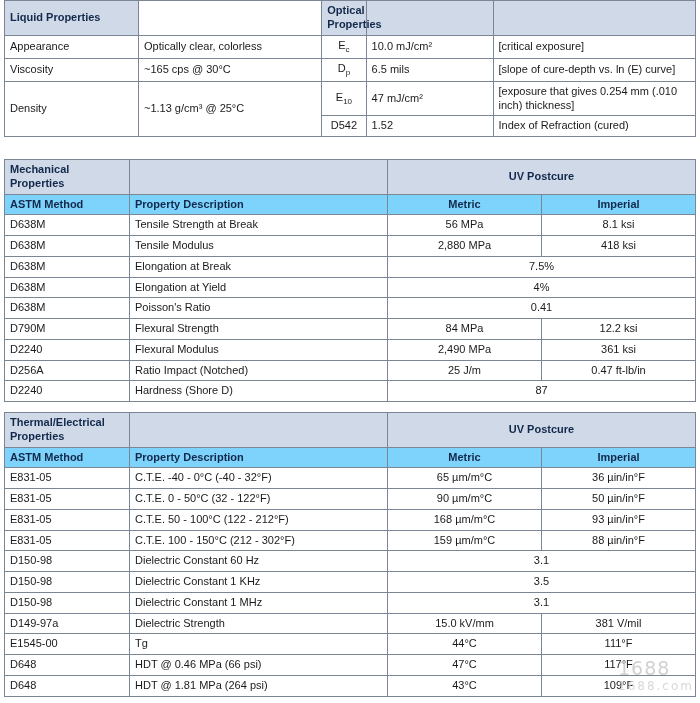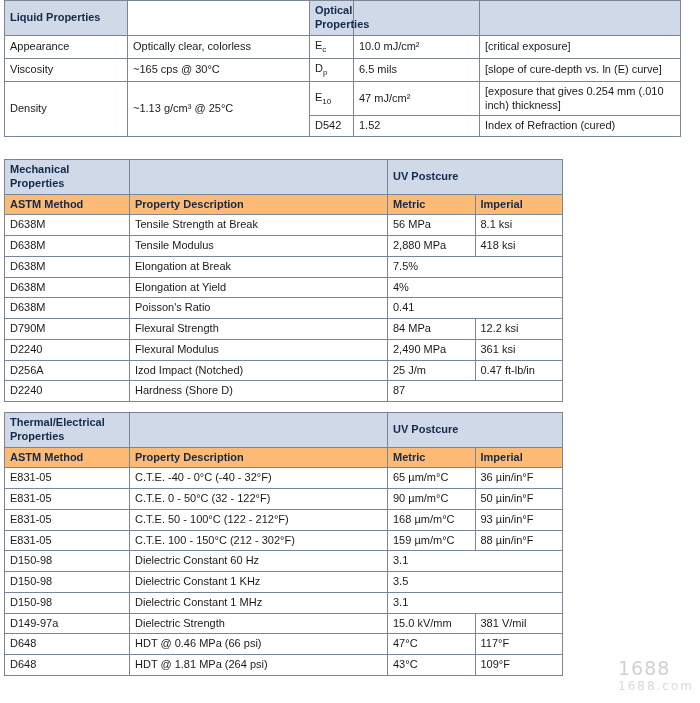--- a/index.html
+++ b/index.html
@@ -19,51 +19,51 @@
   .sheet {
     position: relative;
     width: 700px;
     height: 703px;
     padding: 0;
     box-sizing: border-box;
   }
   table {
     border-collapse: collapse;
     table-layout: fixed;
-    width: 559px;
+    width: 692px;
     margin: 0 4px;
   }
   td, th {
     border: 1px solid #7b8694;
     padding: 3px 5px;
     font-weight: normal;
     text-align: left;
     vertical-align: middle;
     font-size: 11px;
     line-height: 1.25;
     color: #1a1a1a;
     box-sizing: border-box;
   }
   .hdr {
     background: #cfd9e8;
     font-weight: bold;
     color: #13294b;
   }
   .hdr-sub {
-    background: #fdba74;
+    background: #7dd3fc;
     font-weight: bold;
     color: #13294b;
   }
-  .ctr { text-align: left; }
+  .ctr { text-align: center; }
   .sub { font-size: 8px; vertical-align: sub; }
   .spacer { height: 22px; }
   .top-table td { height: 17px; }
 
   
-  .c1 { width: 123px; }
+  .c1 { width: 133px; }
   .c2 { width: 182px; }
   .c3 { width: 44px; }
   .c4 { width: 126px; }
   .c5 { width: 201px; }
 
   
   .m1 { width: 125px; }
   .m2 { width: 258px; }
   .m3 { width: 154px; }
   .m4 { width: 155px; }
@@ -187,21 +187,21 @@
         <td class="ctr">12.2 ksi</td>
       </tr>
       <tr class="rowtall">
         <td>D2240</td>
         <td>Flexural Modulus</td>
         <td class="ctr">2,490 MPa</td>
         <td class="ctr">361 ksi</td>
       </tr>
       <tr class="rowtall">
         <td>D256A</td>
-        <td>Izod Impact (Notched)</td>
+        <td>Ratio Impact (Notched)</td>
         <td class="ctr">25 J/m</td>
         <td class="ctr">0.47 ft-lb/in</td>
       </tr>
       <tr class="rowtall">
         <td>D2240</td>
         <td>Hardness (Shore D)</td>
         <td class="ctr" colspan="2">87</td>
       </tr>
     </tbody>
   </table>
@@ -261,20 +261,26 @@
         <td>Dielectric Constant 1 MHz</td>
         <td class="ctr" colspan="2">3.1</td>
       </tr>
       <tr class="rowtall">
         <td>D149-97a</td>
         <td>Dielectric Strength</td>
         <td class="ctr">15.0 kV/mm</td>
         <td class="ctr">381 V/mil</td>
       </tr>
       <tr class="rowtall">
+        <td>E1545-00</td>
+        <td>Tg</td>
+        <td class="ctr">44°C</td>
+        <td class="ctr">111°F</td>
+      </tr>
+      <tr class="rowtall">
         <td>D648</td>
         <td>HDT @ 0.46 MPa (66 psi)</td>
         <td class="ctr">47°C</td>
         <td class="ctr">117°F</td>
       </tr>
       <tr class="rowtall">
         <td>D648</td>
         <td>HDT @ 1.81 MPa (264 psi)</td>
         <td class="ctr">43°C</td>
         <td class="ctr">109°F</td>

